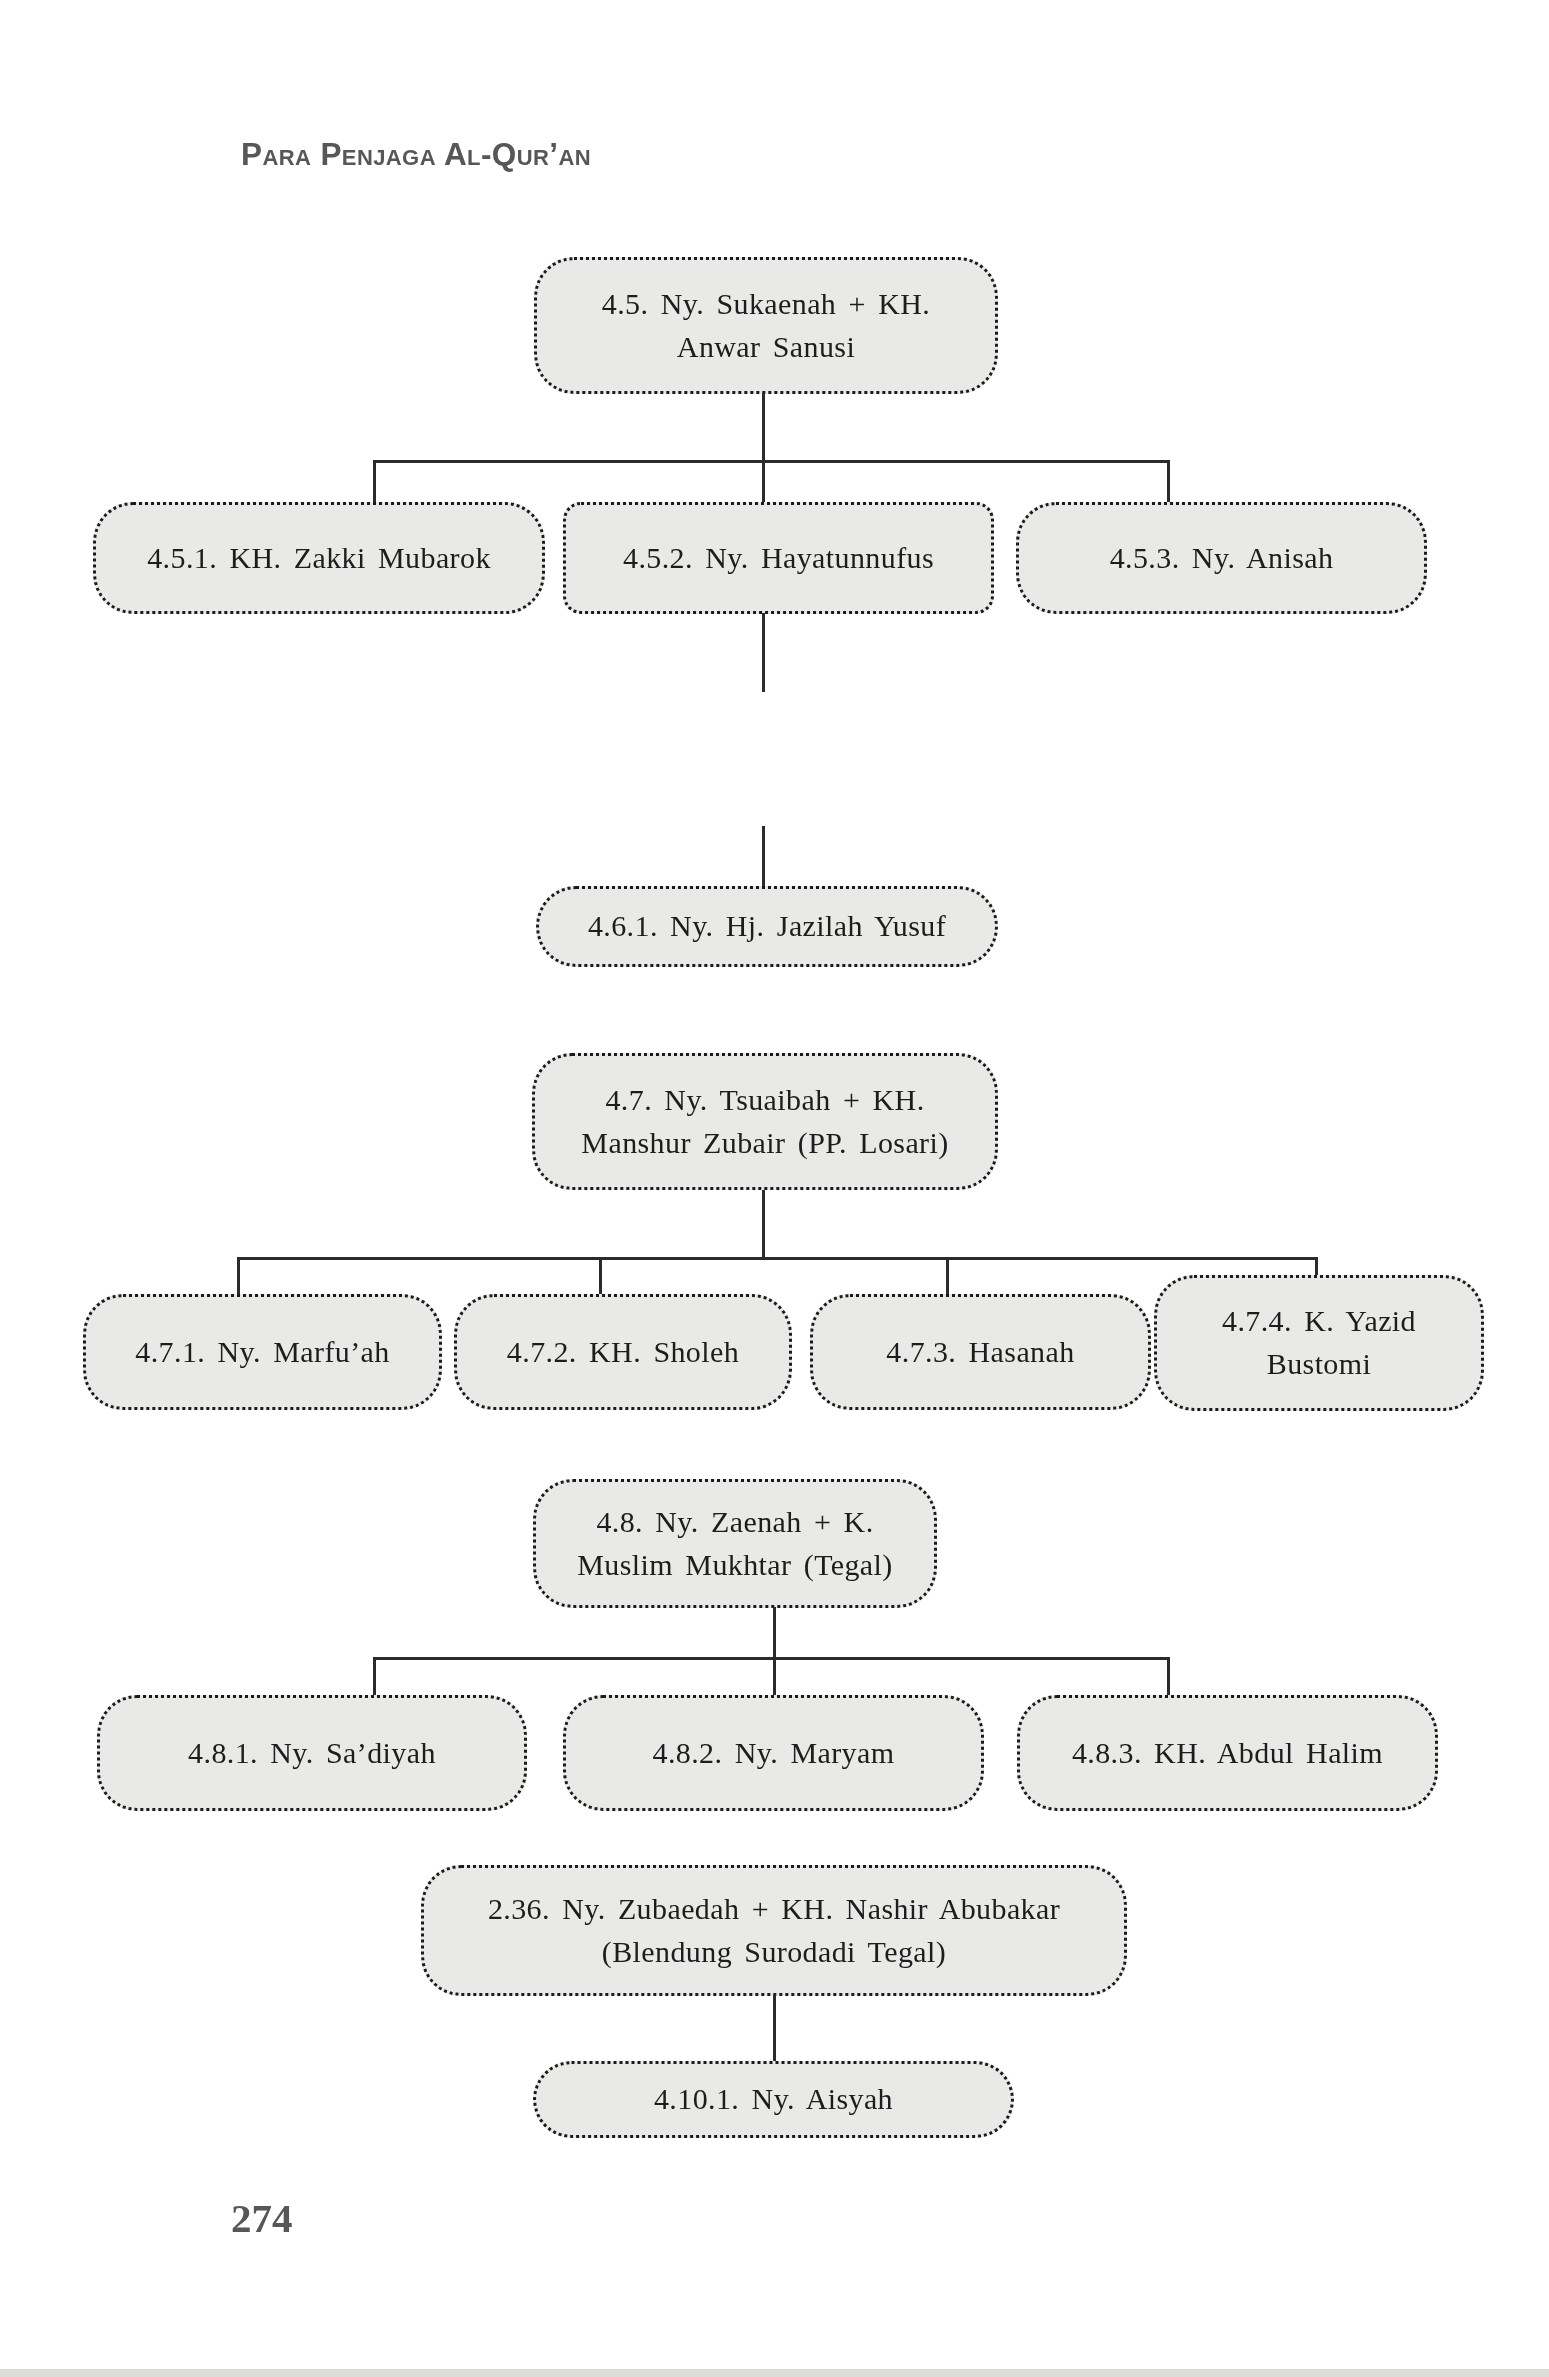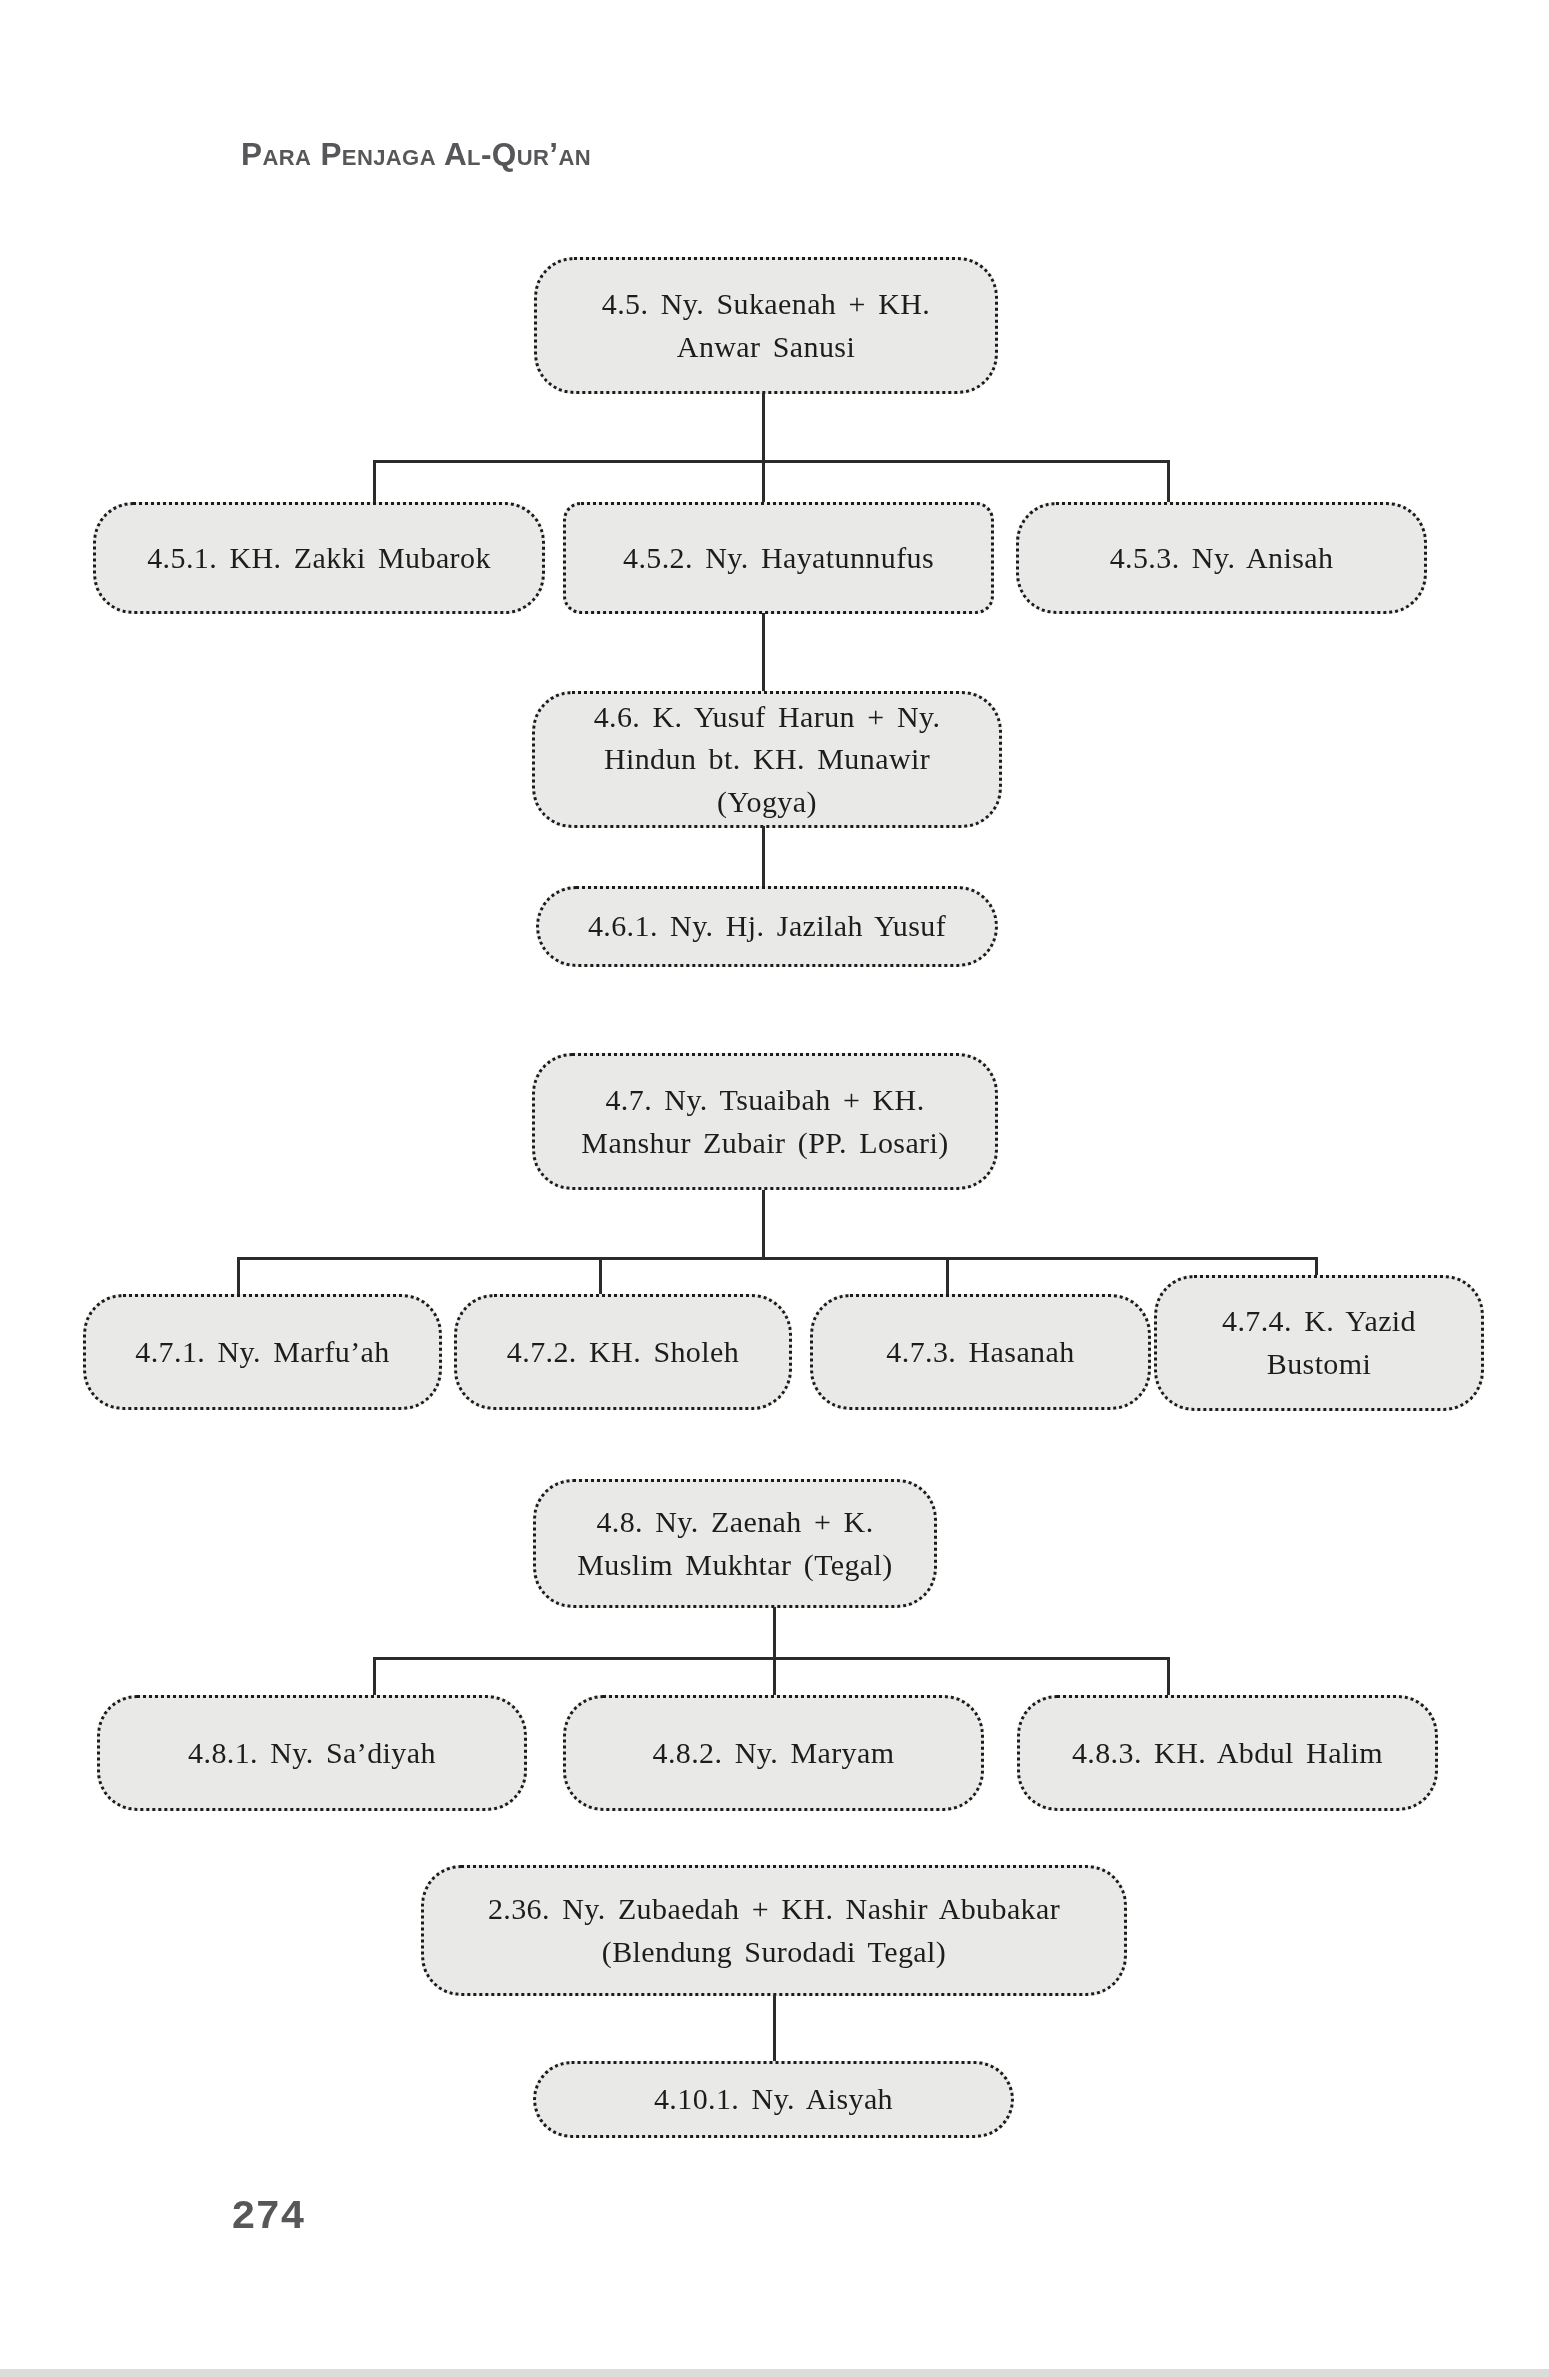--- a/index.html
+++ b/index.html
@@ -23,21 +23,21 @@
     font-family:"Liberation Sans","DejaVu Sans",sans-serif;
     font-weight:700;
     font-variant:small-caps;
     font-size:31.5px;
     letter-spacing:0.4px;
     color:var(--muted-text);
     white-space:nowrap;
   }
   .pagenum{
     position:absolute;left:231px;top:2194px;
-    font-family:Liberation Mono, monospace;
+    font-family:Liberation Serif, serif;
     font-weight:700;
     font-size:41px;
     color:var(--muted-text);
   }
   .node{
     position:absolute;
     box-sizing:border-box;
     background:var(--box-fill);
     border:3.5px dotted var(--box-border);
     border-radius:40px;
@@ -105,21 +105,20 @@
   <div class="line c1v"></div>
   <div class="line c1h"></div>
   <div class="line c1d1"></div>
   <div class="line c1d2"></div>
   <div class="line c1d3"></div>
   <div class="node n451">4.5.1. KH. Zakki Mubarok</div>
   <div class="node n452">4.5.2. Ny. Hayatunnufus</div>
   <div class="node n453">4.5.3. Ny. Anisah</div>
 
   <div class="line c2v"></div>
-  <div class="node n46">4.6. K. Yusuf Harun + Ny. Hindun bt. KH. Munawir (Yogya)</div>
   <div class="line c3v"></div>
   <div class="node n461">4.6.1. Ny. Hj. Jazilah Yusuf</div>
 
   <div class="node n47">4.7. Ny. Tsuaibah + KH. Manshur Zubair (PP. Losari)</div>
   <div class="line c4v"></div>
   <div class="line c4h"></div>
   <div class="line c4d1"></div>
   <div class="line c4d2"></div>
   <div class="line c4d3"></div>
   <div class="line c4d4"></div>

